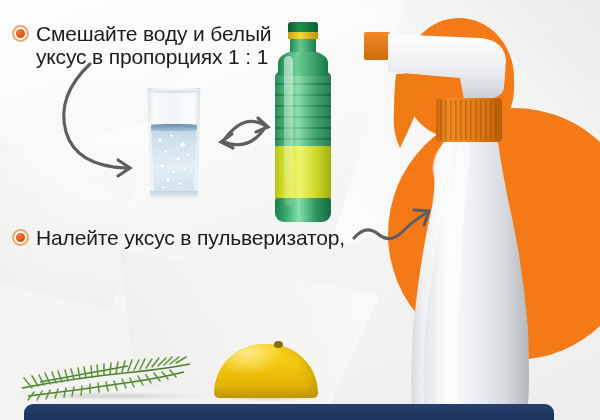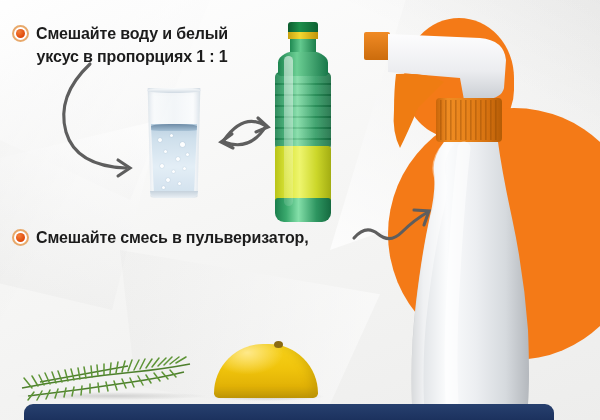--- a/index.html
+++ b/index.html
@@ -50,22 +50,22 @@
     flex:0 0 auto;width:17px;height:17px;border-radius:50%;
     background:#ffffff;border:2px solid #e8a96b;
     box-sizing:border-box;position:relative;margin-top:3px;margin-right:7px;
   }
   .dot::after{
     content:"";position:absolute;left:2px;top:2px;width:9px;height:9px;
     border-radius:50%;background:#e8560f;
     background:radial-gradient(circle at 34% 30%,#f4803a,#e0490a 70%);
   }
   .btext{
-    font-size:16px;font-weight:bold;color:#1c1c1c;line-height:23px;
-    letter-spacing:-0.15px;white-space:pre-line;text-align:center;
+    font-size:21px;font-weight:normal;color:#1c1c1c;line-height:23px;
+    letter-spacing:-0.15px;white-space:pre-line;
   }
   .r1{left:12px;top:22px;width:300px;}
   .r2{left:12px;top:226px;width:340px;}
   .r3{left:12px;top:268px;width:330px;}
   .r3 .btext{line-height:24px;}
 
   
   .glass{position:absolute;left:146px;top:88px;width:56px;height:110px;z-index:20;}
   .glass .body{
     position:absolute;inset:0;
@@ -375,21 +375,21 @@
   <div class="bullets">
 
     <div class="bullet-row r1">
       <span class="dot"></span>
       <span class="btext">Смешайте воду и белый
 уксус в пропорциях 1 : 1</span>
     </div>
 
     <div class="bullet-row r2">
       <span class="dot"></span>
-      <span class="btext">Смешайте смесь в пульверизатор,</span>
+      <span class="btext">Налейте уксус в пульверизатор,</span>
     </div>
 
 
   </div>
 
   <div class="bluebar"></div>
 
 </div>
 
 </body></html>

